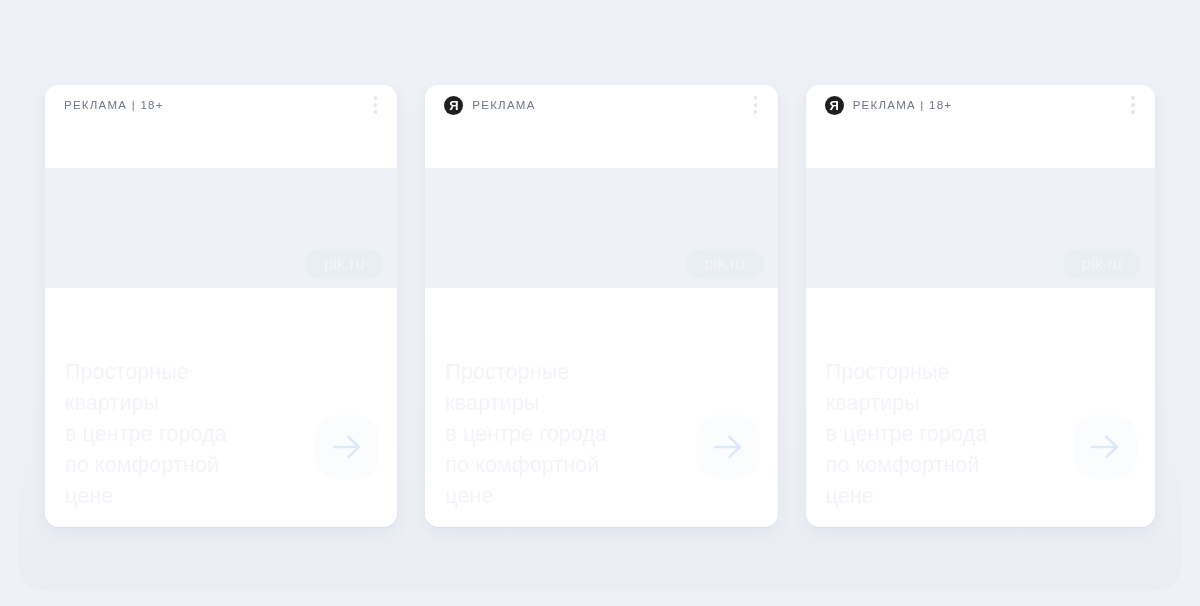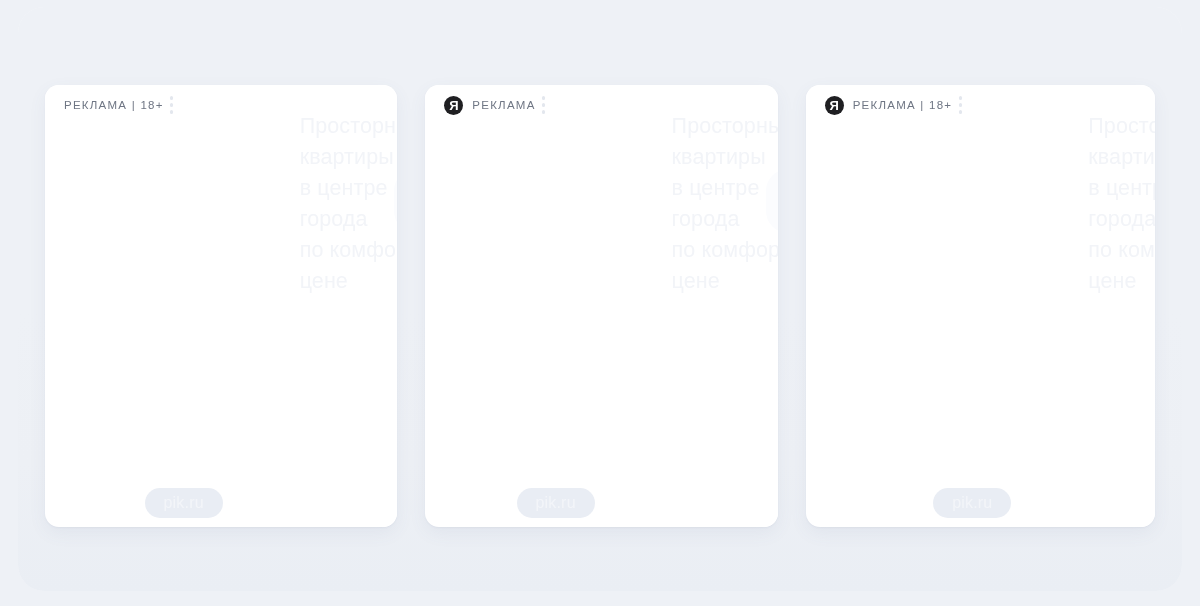--- a/index.html
+++ b/index.html
@@ -52,21 +52,21 @@
     display: flex;
     gap: 28px;
     align-items: flex-start;
   }
 
   .card {
     background: #ffffff;
     border-radius: 14px;
     overflow: hidden;
     display: flex;
-    flex-direction: row;
+    flex-direction: column;
     height: 442px;
     box-shadow: 0 1px 2px rgba(90,105,135,0.06),
                 0 6px 18px rgba(90,105,135,0.07);
     gap: 43px;
   }
 
   .card.c1 { width: 353px; }
   .card.c2 { width: 353px; }
   .card.c3 { width: 350px; }
 

